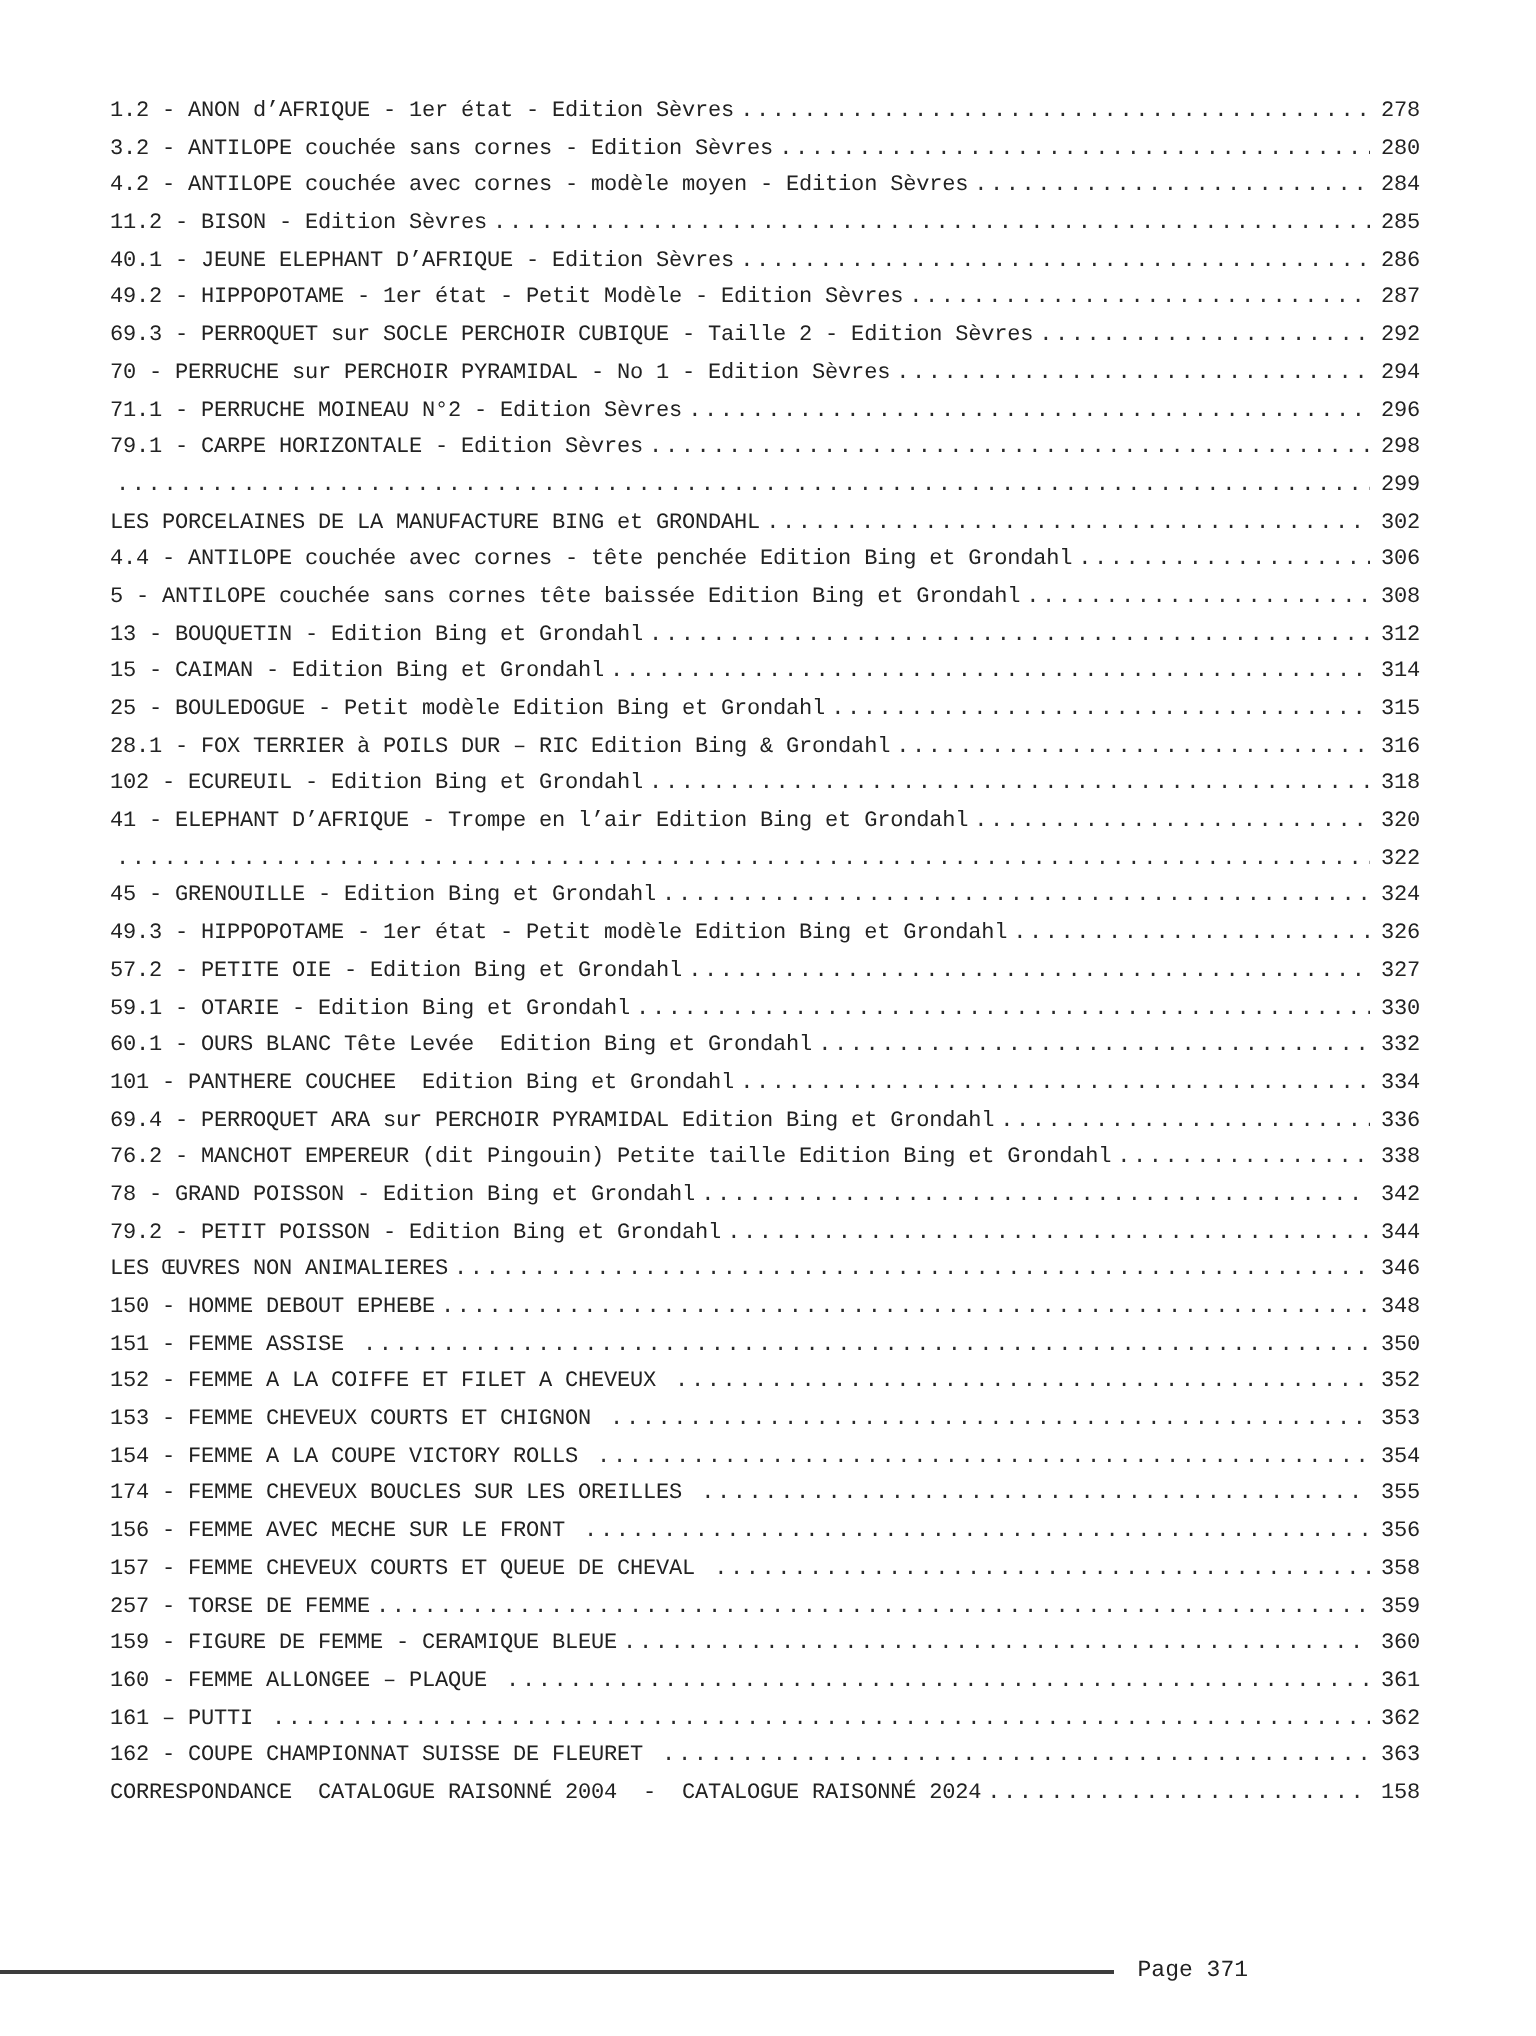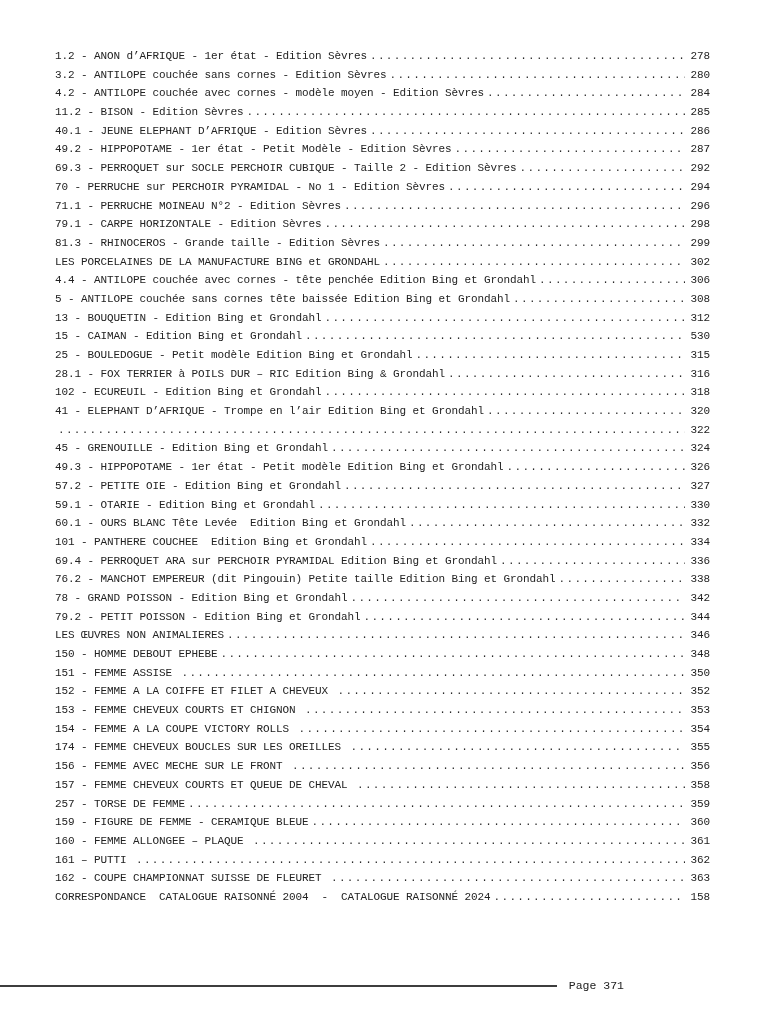--- a/index.html
+++ b/index.html
@@ -128,21 +128,20 @@
     <span class="toc-page">296</span>
   </div>
 
   <div class="toc-row">
     <span class="toc-title">79.1 - CARPE HORIZONTALE - Edition Sèvres</span>
     <span class="toc-dots">............................................................................................................................................................................................................................................................................................................</span>
     <span class="toc-page">298</span>
   </div>
 
   <div class="toc-row">
-    <span class="toc-title">81.3 - RHINOCEROS - Grande taille - Edition Sèvres</span>
     <span class="toc-dots">............................................................................................................................................................................................................................................................................................................</span>
     <span class="toc-page">299</span>
   </div>
 
   <div class="toc-row">
     <span class="toc-title">LES PORCELAINES DE LA MANUFACTURE BING et GRONDAHL</span>
     <span class="toc-dots">............................................................................................................................................................................................................................................................................................................</span>
     <span class="toc-page">302</span>
   </div>
 
@@ -160,21 +159,21 @@
 
   <div class="toc-row">
     <span class="toc-title">13 - BOUQUETIN - Edition Bing et Grondahl</span>
     <span class="toc-dots">............................................................................................................................................................................................................................................................................................................</span>
     <span class="toc-page">312</span>
   </div>
 
   <div class="toc-row">
     <span class="toc-title">15 - CAIMAN - Edition Bing et Grondahl</span>
     <span class="toc-dots">............................................................................................................................................................................................................................................................................................................</span>
-    <span class="toc-page">530</span>
+    <span class="toc-page">314</span>
   </div>
 
   <div class="toc-row">
     <span class="toc-title">25 - BOULEDOGUE - Petit modèle Edition Bing et Grondahl</span>
     <span class="toc-dots">............................................................................................................................................................................................................................................................................................................</span>
     <span class="toc-page">315</span>
   </div>
 
   <div class="toc-row">
     <span class="toc-title">28.1 - FOX TERRIER à POILS DUR – RIC Edition Bing &amp; Grondahl</span>

